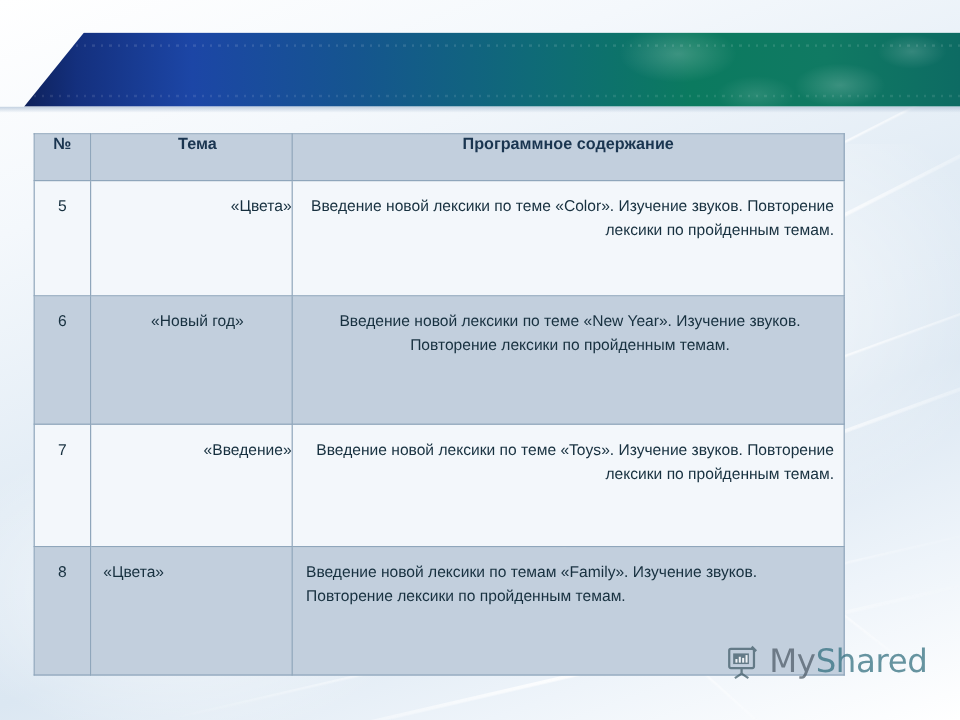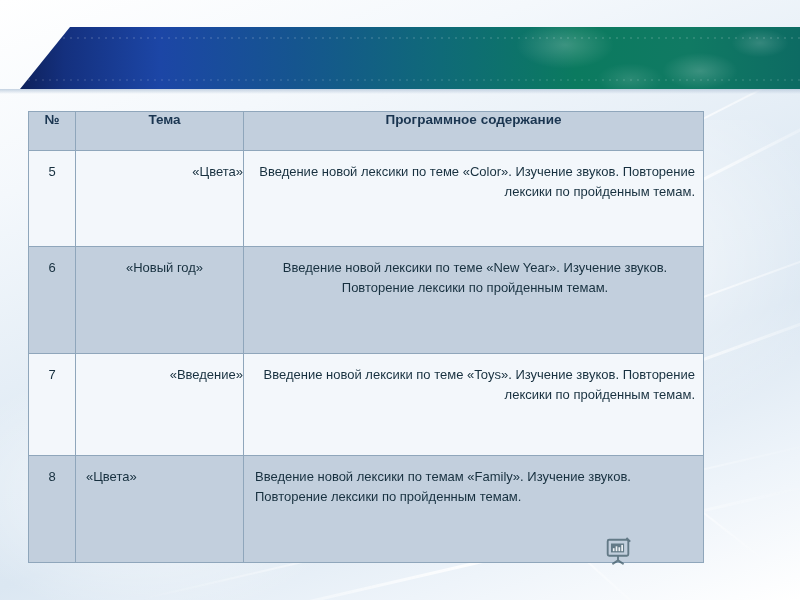--- a/index.html
+++ b/index.html
@@ -273,15 +273,18 @@
       <rect x="8.5" y="8" width="14" height="9.5" fill="#3f5a66"></rect>
       <rect x="10.5" y="13" width="1.8" height="3.2" fill="#ffffff"></rect>
       <rect x="13.5" y="11" width="1.8" height="5.2" fill="#ffffff"></rect>
       <rect x="16.5" y="12" width="1.8" height="4.2" fill="#ffffff"></rect>
       <rect x="19.5" y="9.5" width="1.8" height="6.7" fill="#ffffff"></rect>
       <line x1="16" y1="21" x2="16" y2="26" stroke="#3f5a66" stroke-width="2"></line>
       <line x1="16" y1="26" x2="10" y2="30" stroke="#3f5a66" stroke-width="2"></line>
       <line x1="16" y1="26" x2="22" y2="30" stroke="#3f5a66" stroke-width="2"></line>
       <line x1="25" y1="2" x2="29" y2="6" stroke="#3f5a66" stroke-width="2"></line>
     </svg>
+    <div class="wm-text">
+      <span>My</span><span class="accent">Shared</span>
+    </div>
   </div>
 
 </div>
 
 </body></html>

